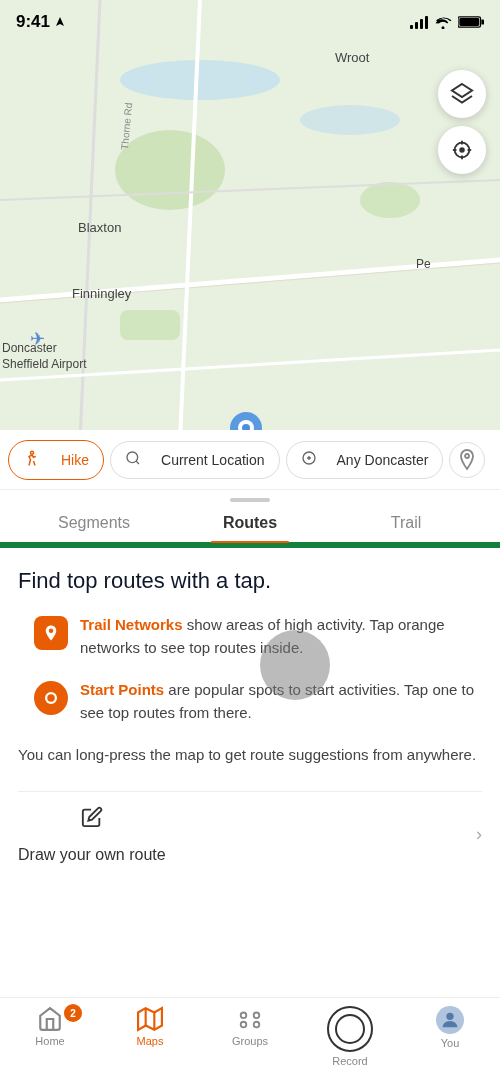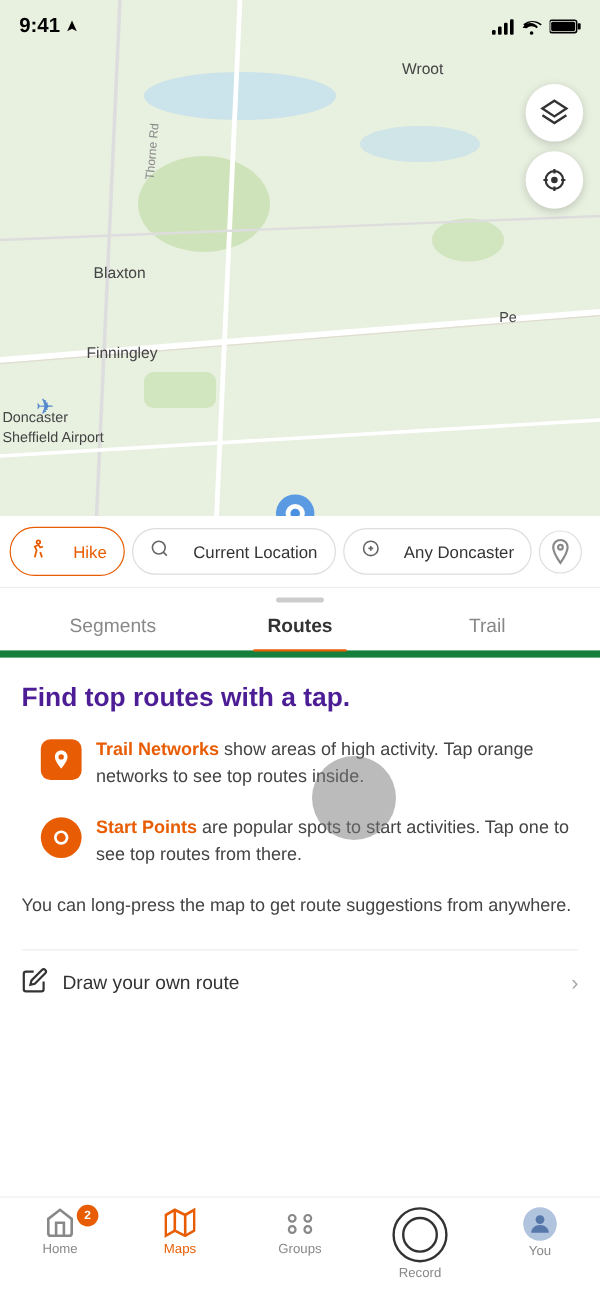--- a/index.html
+++ b/index.html
@@ -202,22 +202,22 @@
     
     .content-area {
       flex: 1;
       overflow-y: auto;
       padding: 20px 18px;
     }
     .content-area::-webkit-scrollbar { display: none; }
 
     .content-title {
       font-size: 22px;
-      font-weight: 700;
-      color: #4c1d95;
+      font-weight: 400;
+      color: #0f172a;
       margin-bottom: 20px;
     }
 
     .info-item {
       display: flex;
       align-items: flex-start;
       gap: 12px;
       margin-bottom: 20px;
       padding-left: 16px;
     }
@@ -263,20 +263,21 @@
       align-items: center;
       justify-content: space-between;
       padding: 14px 0;
       border-top: 1px solid #eee;
       cursor: pointer;
     }
     .draw-route-left {
       display: flex;
       align-items: center;
       gap: 12px;
+      flex-direction: column;
     }
     .pencil-icon {
       font-size: 22px;
       color: #333;
     }
     .draw-route-label {
       font-size: 16px;
       color: #333;
     }
     .chevron-right {

